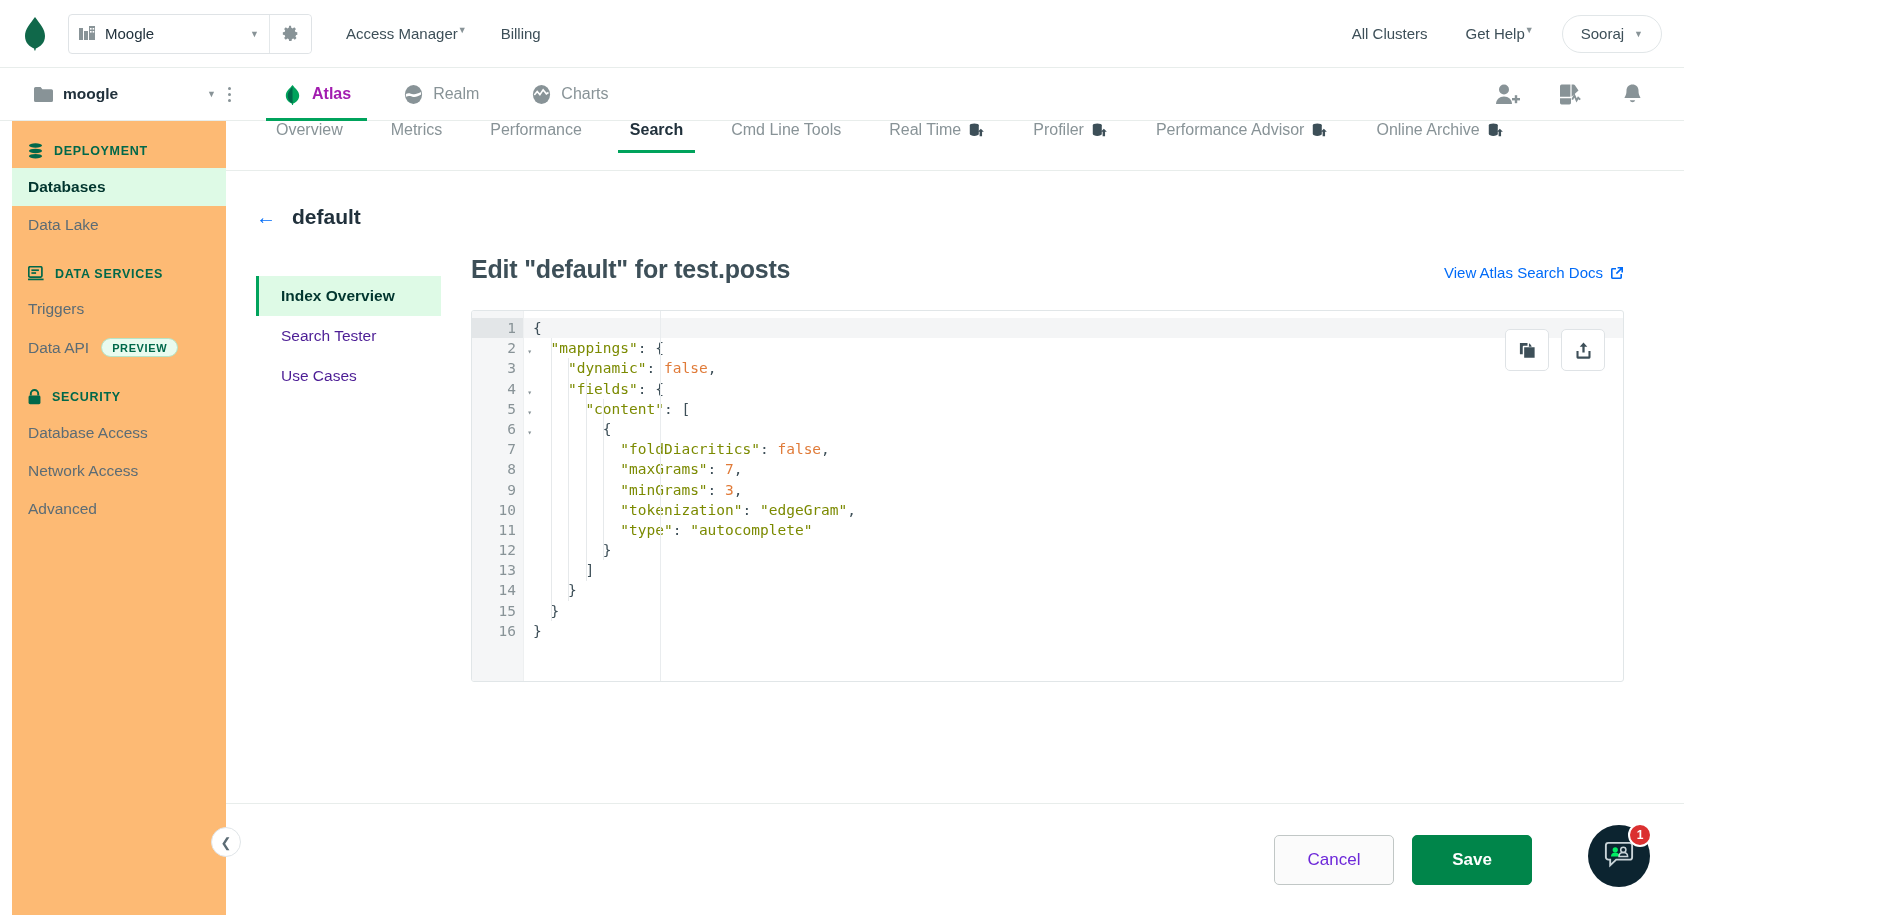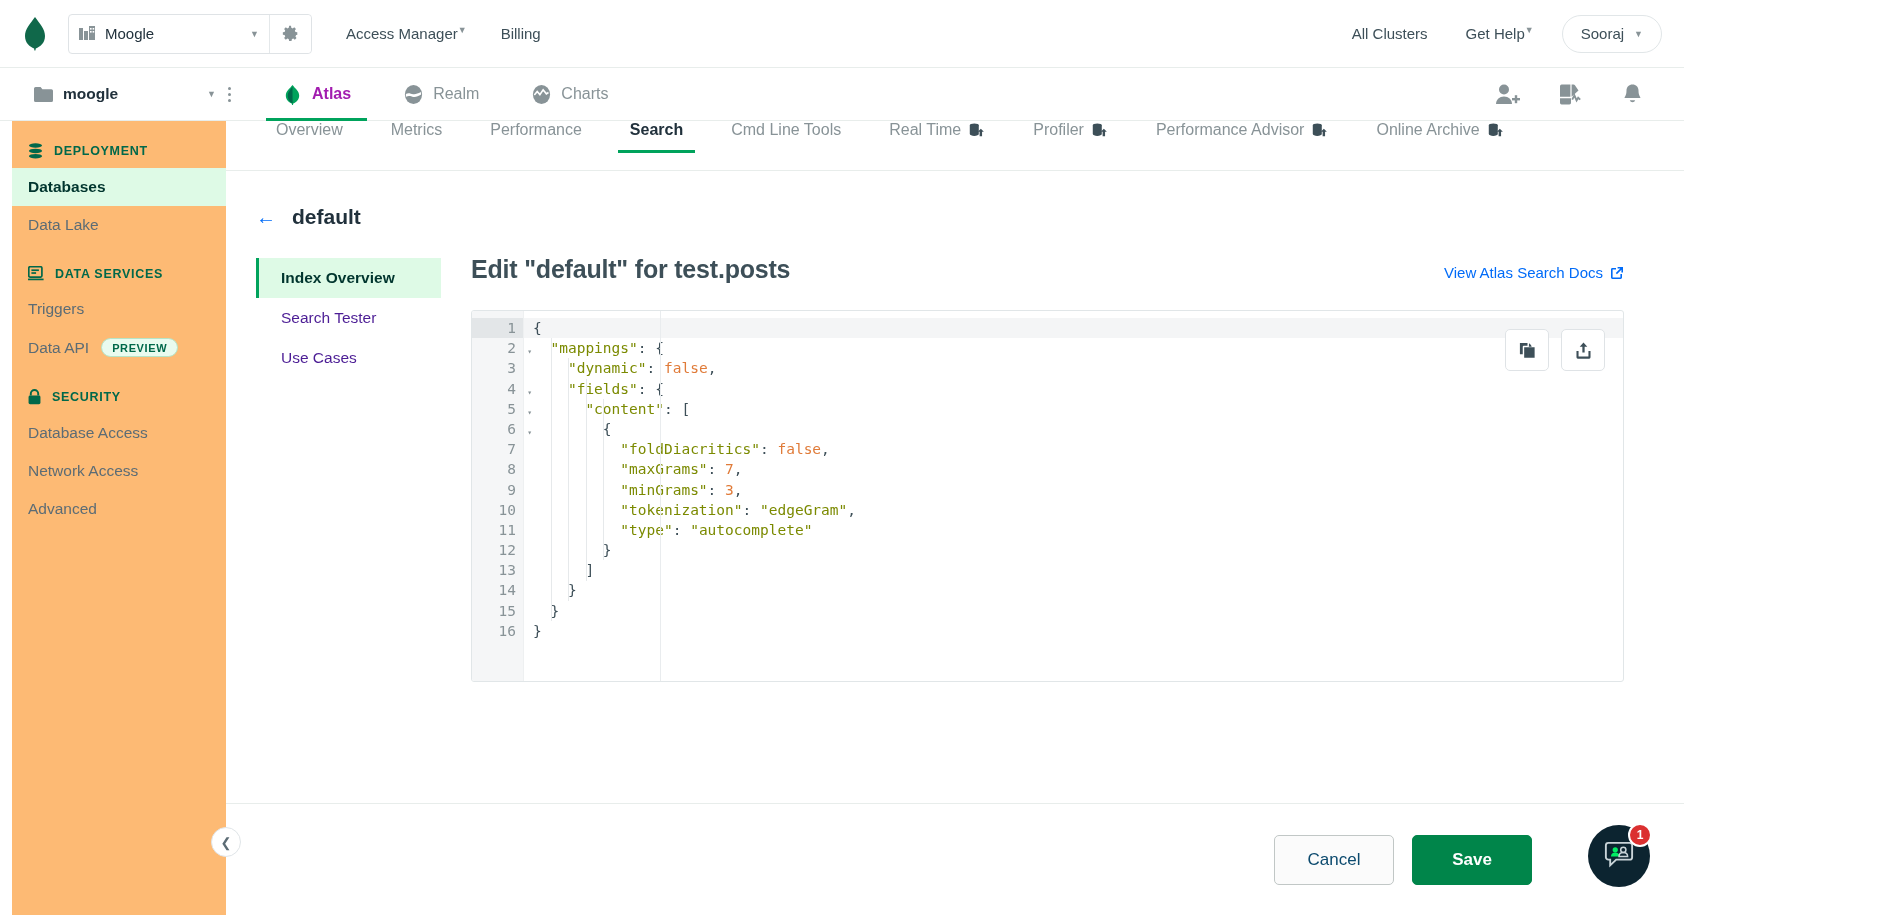--- a/index.html
+++ b/index.html
@@ -127,21 +127,21 @@
     content:""; position:absolute; left:8px; right:8px; bottom:-1px; height:3px;
     background:#00a35c;
   }
 
   .content { padding: 34px 60px 0 30px; position: relative; height: calc(100% - 50px); }
   .backrow { display: flex; align-items: center; gap: 16px; margin-bottom: 26px; cursor: pointer; }
   .backrow .arrow { color: #016bf8; font-size: 20px; line-height: 1; }
   .backrow .bt { font-size: 21px; font-weight: bold; color: #21313c; }
 
   .twocol { display: flex; align-items: flex-start; }
-  .subnav { width: 185px; flex: 0 0 185px; margin-top: 3px; }
+  .subnav { width: 185px; flex: 0 0 185px; margin-top: 21px; }
   .subnav-item {
     padding: 11px 0 11px 22px; font-size: 15.5px; color: #4c1d95; cursor: pointer;
     border-left: 3px solid transparent;
   }
   .subnav-item.active {
     background: #defae6; color: #00352e; font-weight: bold; border-left-color: #00a35c;
   }
   .panel { flex: 1; padding-left: 30px; }
   .panel-head { display: flex; align-items: baseline; }
   .panel-title { font-size: 25px; font-weight: bold; color: #3d4f58; letter-spacing: -.2px;}
@@ -190,21 +190,21 @@
 
   
   .footer {
     position: absolute; left: 226px; right: 0; bottom: 0; height: 112px;
     border-top: 1px solid #e8edeb; background: #fff;
     display: flex; align-items: center; justify-content: flex-end;
     padding-right: 152px; gap: 18px;
   }
   .btn-cancel {
     width: 120px; height: 50px; border: 1px solid #c1c7c6; border-radius: 5px;
-    background: #fbfbfb; color: #0c4a6e; font-size: 17px; cursor: pointer;
+    background: #fbfbfb; color: #6d28d9; font-size: 17px; cursor: pointer;
     font-family: "Liberation Sans", sans-serif;
   }
   .btn-save {
     width: 120px; height: 50px; border: 1px solid #00854a; border-radius: 5px;
     background: #00854a; color: #fff; font-size: 17px; font-weight: bold;
     cursor: pointer; font-family: "Liberation Sans", sans-serif;
   }
   .chat-fab {
     position: absolute; right: 34px; bottom: 28px; width: 62px; height: 62px;
     border-radius: 50%; background: #0c2430; display: flex; align-items: center;

